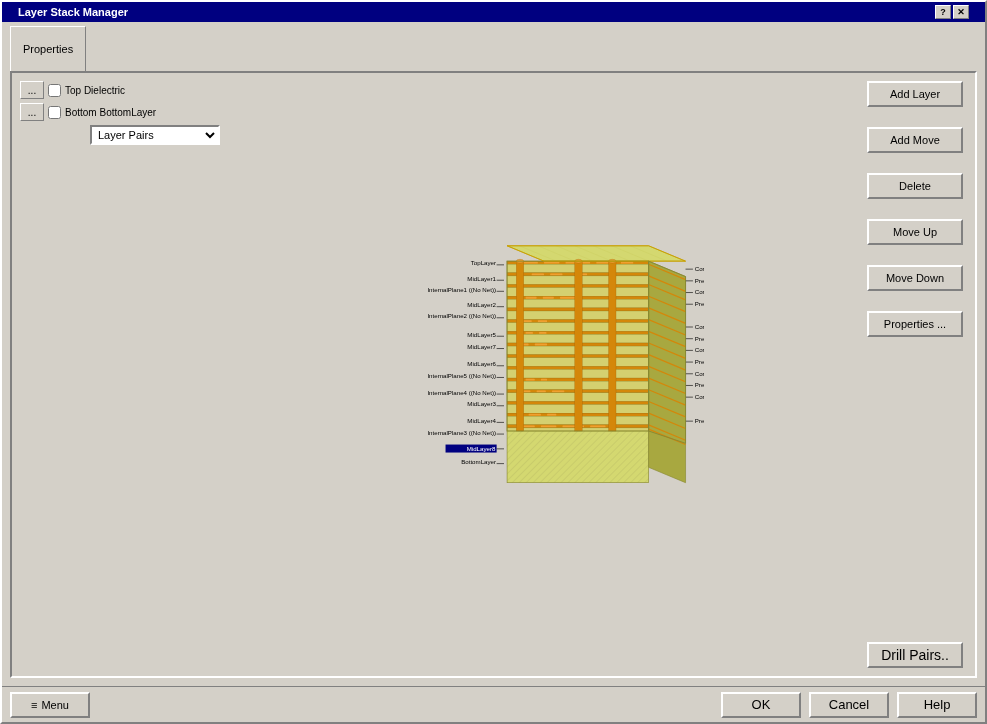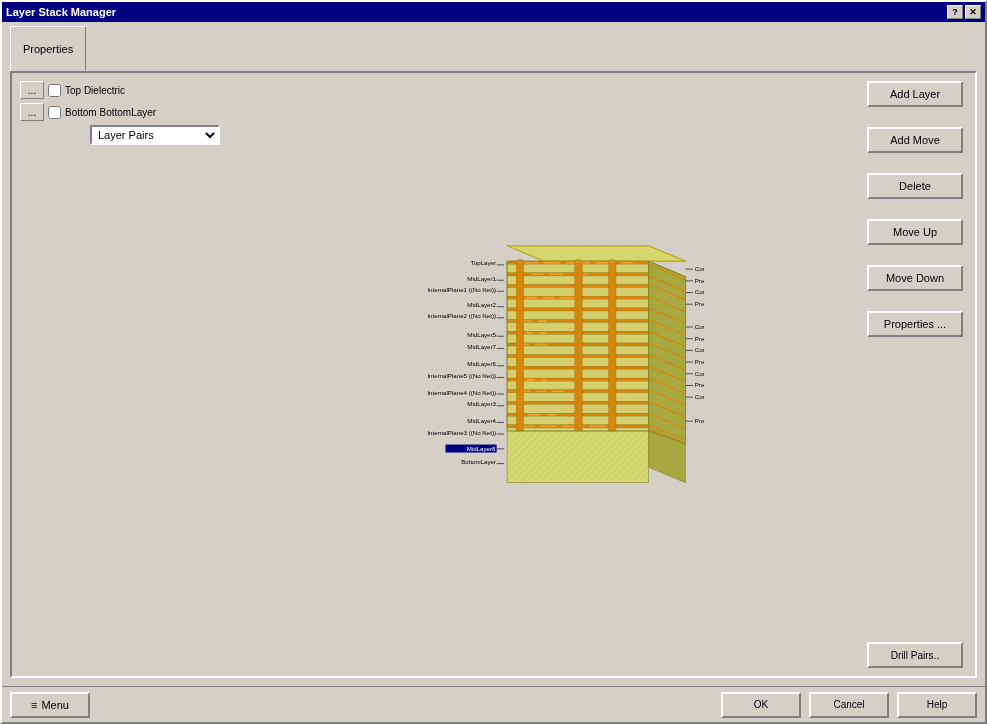--- a/index.html
+++ b/index.html
@@ -21,21 +21,21 @@
       display: flex;
       flex-direction: column;
     }
     .title-bar {
       background: #000080;
       color: white;
       height: 20px;
       display: flex;
       align-items: center;
       justify-content: space-between;
-      padding: 0 4px;
+      padding: 0 16px;
       font-size: 11px;
       font-weight: bold;
     }
     .title-bar-buttons {
       display: flex;
       gap: 2px;
     }
     .title-btn {
       width: 16px;
       height: 14px;
@@ -187,36 +187,36 @@
     .footer-btn {
       width: 80px;
       height: 26px;
       background: #d4d0c8;
       border: 2px solid;
       border-top-color: #ffffff;
       border-left-color: #ffffff;
       border-right-color: #808080;
       border-bottom-color: #808080;
       cursor: pointer;
-      font-size: 10px;
+      font-size: 13px;
       display: flex;
       align-items: center;
       justify-content: center;
     }
     .drill-btn {
       width: 96px;
       height: 26px;
       background: #d4d0c8;
       border: 2px solid;
       border-top-color: #ffffff;
       border-left-color: #ffffff;
       border-right-color: #808080;
       border-bottom-color: #808080;
       cursor: pointer;
-      font-size: 10px;
+      font-size: 14px;
       display: flex;
       align-items: center;
       justify-content: center;
       margin-top: auto;
     }
     .pcb-svg {
       width: 320px;
       height: 430px;
     }
   </style>

